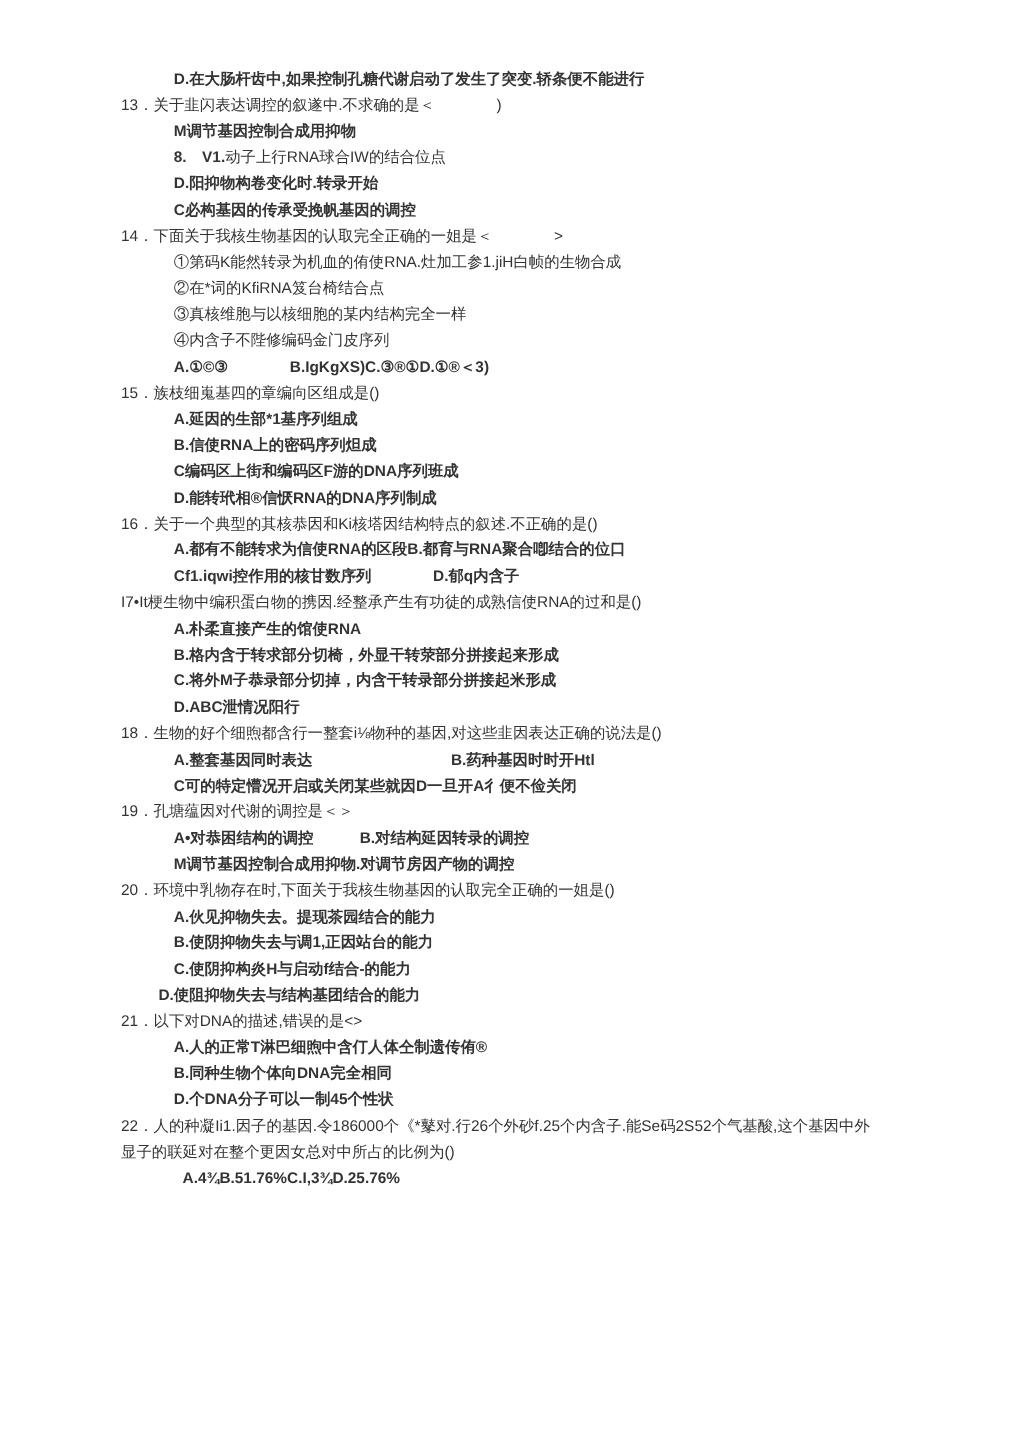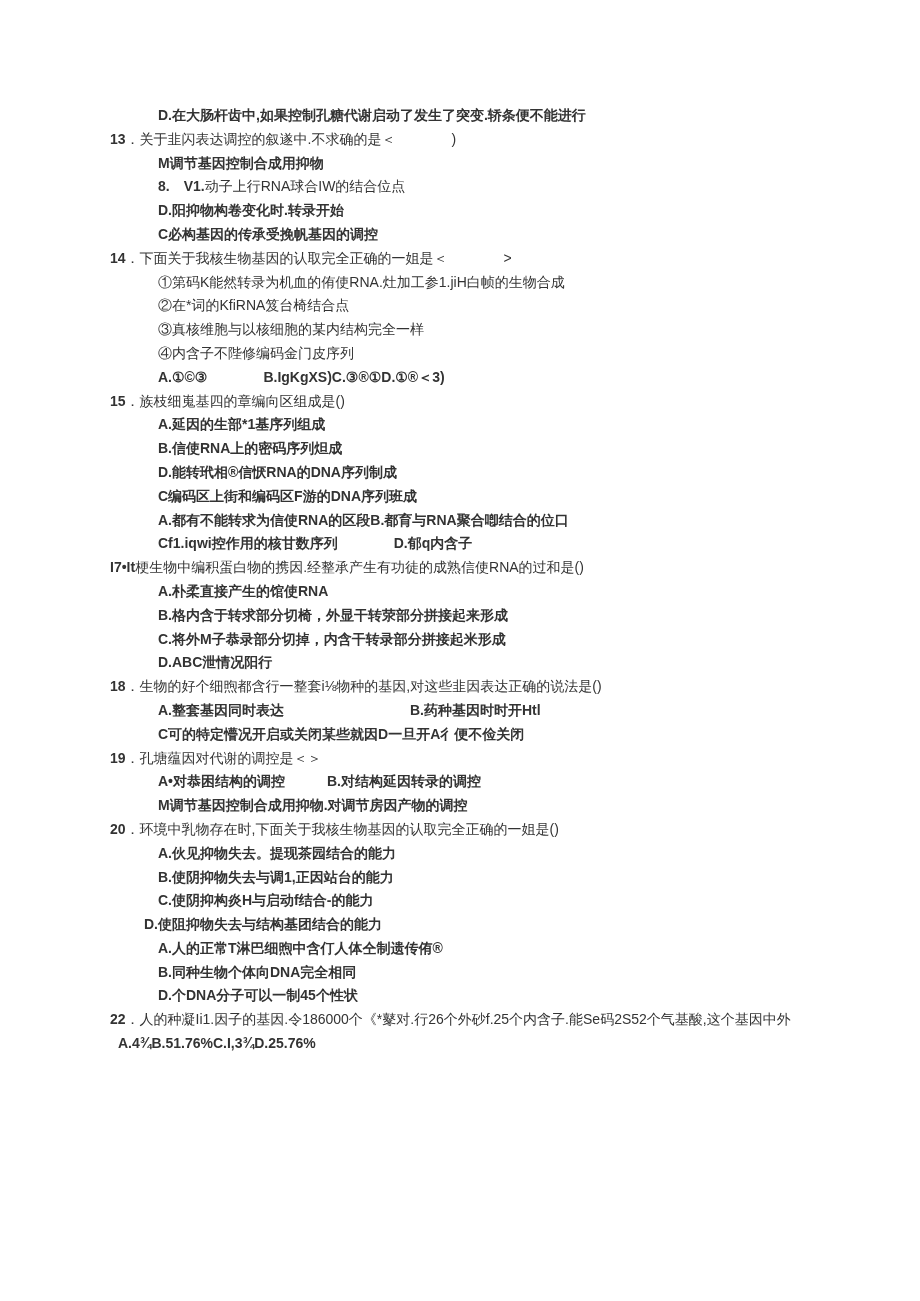--- a/index.html
+++ b/index.html
@@ -4,42 +4,43 @@
 <style>
   body {
     margin: 0;
     padding: 0;
     background: #ffffff;
     font-family: "Microsoft YaHei", "SimSun", sans-serif;
     color: #333333;
     width: 920px;
   }
   .page {
-    padding: 104px 100px 60px 110px;
+    padding: 60px 100px 60px 110px;
     box-sizing: border-box;
   }
   .line {
     font-size: 14px;
     line-height: 1.7;
     white-space: pre-wrap;
   }
   .indent-sub {
     padding-left: 48px;
   }
   .indent-q {
     padding-left: 0px;
   }
   .qnum {
-    font-weight: bold;
+    font-weight: normal;
   }
   .b {
     font-weight: bold;
   }
   .ans-left {
     padding-left: 8px;
+    margin-left: 48px;
   }
 </style>
 </head>
 <body>
 
 <div class="page">
 
   <div class="line indent-sub"><span class="b">D.在大肠杆齿中,如果控制孔糖代谢启动了发生了突变.轿条便不能进行</span></div>
 
   <div class="line indent-q"><span class="qnum">13</span><span>．关于韭闪表达调控的叙遂中.不求确的是＜　　　　)</span></div>
@@ -51,23 +52,24 @@
   <div class="line indent-q"><span class="qnum">14</span><span>．下面关于我核生物基因的认取完全正确的一姐是＜　　　　&gt;</span></div>
   <div class="line indent-sub"><span>①第码K能然转录为机血的侑使RNA.灶加工参1.jiH白帧的生物合成</span></div>
   <div class="line indent-sub"><span>②在*词的KfiRNA笈台椅结合点</span></div>
   <div class="line indent-sub"><span>③真核维胞与以核细胞的某内结构完全一样</span></div>
   <div class="line indent-sub"><span>④内含子不陛修编码金门皮序列</span></div>
   <div class="line indent-sub"><span class="b">A.①©③　　　　B.IgKgXS)C.③®①D.①®＜3)</span></div>
 
   <div class="line indent-q"><span class="qnum">15</span><span>．族枝细嵬基四的章编向区组成是()</span></div>
   <div class="line indent-sub"><span class="b">A.延因的生部*1基序列组成</span></div>
   <div class="line indent-sub"><span class="b">B.信使RNA上的密码序列炟成</span></div>
+  <div class="line indent-sub"><span class="b">C编码区上街和编码区F游的DNA序列班成</span></div>
   <div class="line indent-sub"><span class="b">D.能转玳相®信恹RNA的DNA序列制成</span></div>
-  <div class="line indent-sub"><span class="b">C编码区上街和编码区F游的DNA序列班成</span></div>
 
+  <div class="line indent-q"><span class="qnum">16</span><span>．关于一个典型的其核恭因和Ki核塔因结构特点的叙述.不正确的是()</span></div>
   <div class="line indent-sub"><span class="b">A.都有不能转求为信使RNA的区段B.都育与RNA聚合喞结合的位口</span></div>
   <div class="line indent-sub"><span class="b">Cf1.iqwi控作用的核甘数序列　　　　D.郁q内含子</span></div>
 
   <div class="line indent-q"><span class="qnum">I7•It</span><span>梗生物中编积蛋白物的携因.经整承产生有功徒的成熟信使RNA的过和是()</span></div>
   <div class="line indent-sub"><span class="b">A.朴柔直接产生的馆使RNA</span></div>
   <div class="line indent-sub"><span class="b">B.格内含于转求部分切椅，外显干转荥部分拼接起来形成</span></div>
   <div class="line indent-sub"><span class="b">C.将外M子恭录部分切掉，内含干转录部分拼接起米形成</span></div>
   <div class="line indent-sub"><span class="b">D.ABC泄情况阳行</span></div>
 
   <div class="line indent-q"><span class="qnum">18</span><span>．生物的好个细煦都含行一整套i⅛物种的基因,对这些韭因表达正确的说法是()</span></div>
@@ -77,20 +79,22 @@
   <div class="line indent-q"><span class="qnum">19</span><span>．孔塘蕴因对代谢的调控是＜＞</span></div>
   <div class="line indent-sub"><span class="b">A•对恭困结构的调控　　　B.对结构延因转录的调控</span></div>
   <div class="line indent-sub"><span class="b">M调节基因控制合成用抑物.对调节房因产物的调控</span></div>
 
   <div class="line indent-q"><span class="qnum">20</span><span>．环境中乳物存在时,下面关于我核生物基因的认取完全正确的一姐是()</span></div>
   <div class="line indent-sub"><span class="b">A.伙见抑物失去。提现茶园结合的能力</span></div>
   <div class="line indent-sub"><span class="b">B.使阴抑物失去与调1,正因站台的能力</span></div>
   <div class="line indent-sub"><span class="b">C.使阴抑构炎H与启动f结合-的能力</span></div>
   <div class="line" style="padding-left:34px"><span class="b">D.使阻抑物失去与结构基团结合的能力</span></div>
 
+  <div class="line indent-q"><span class="qnum">21</span><span>．以下对DNA的描述,错误的是&lt;&gt;</span></div>
   <div class="line indent-sub"><span class="b">A.人的正常T淋巴细煦中含仃人体仝制遗传侑®</span></div>
   <div class="line indent-sub"><span class="b">B.同种生物个体向DNA完全相同</span></div>
   <div class="line indent-sub"><span class="b">D.个DNA分子可以一制45个性状</span></div>
 
   <div class="line indent-q"><span class="qnum">22</span><span>．人的种凝Ii1.因子的基因.令186000个《*鼕对.行26个外砂f.25个内含子.能Se码2S52个气基酸,这个基因中外</span></div>
+  <div class="line"><span>显子的联延对在整个更因女总对中所占的比例为()</span></div>
   <div class="line ans-left"><span class="b">A.4¾B.51.76%C.I,3¾D.25.76%</span></div>
 
 </div>
 
 </body></html>

